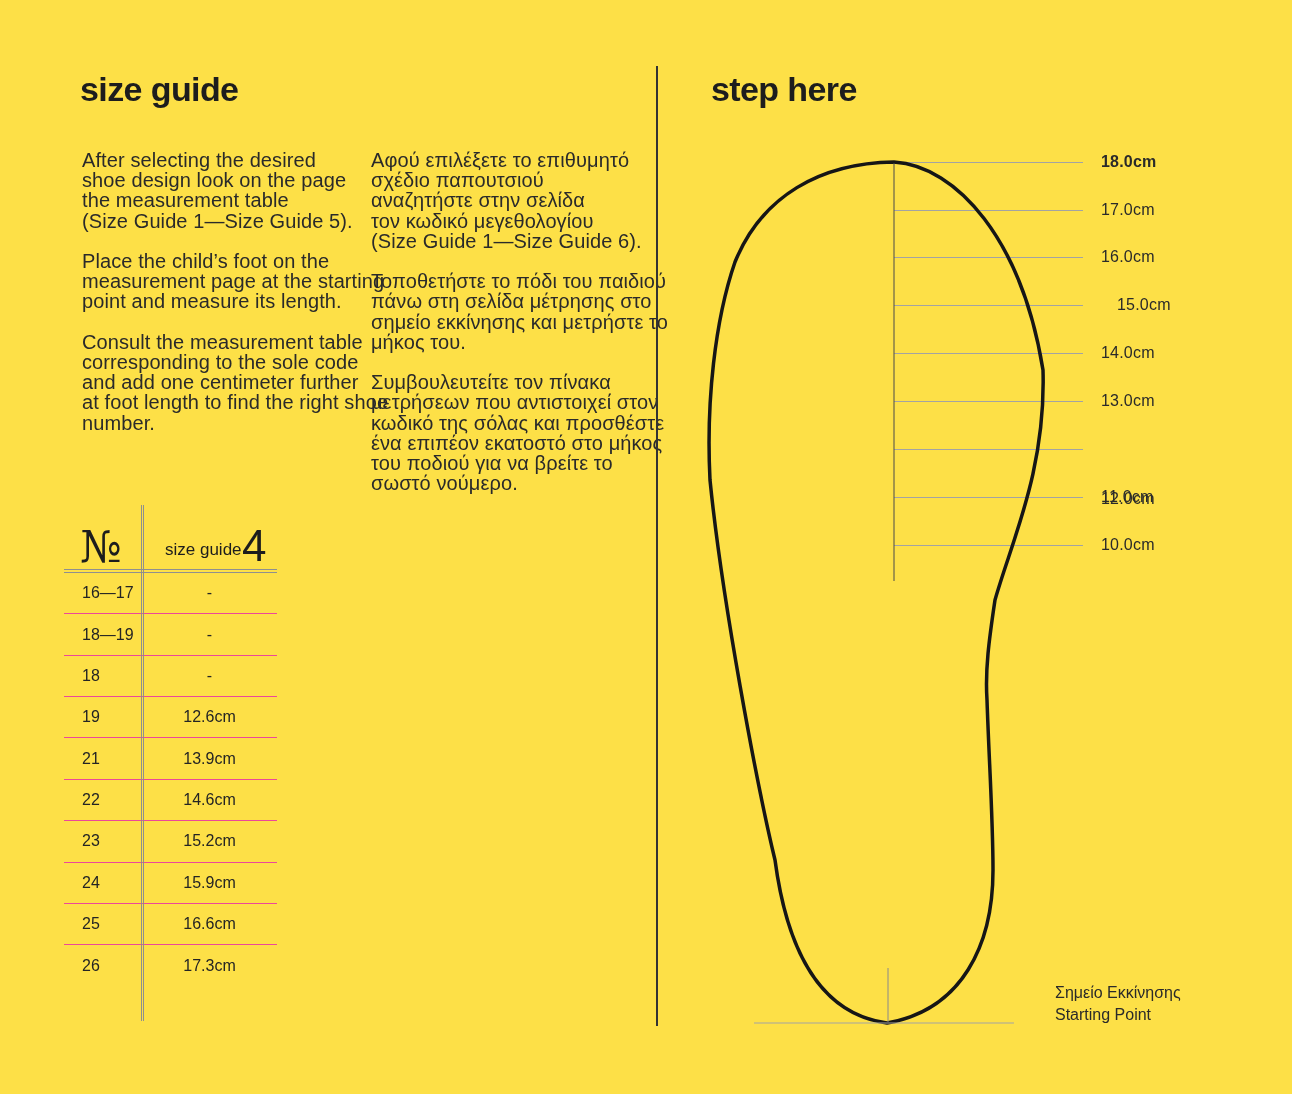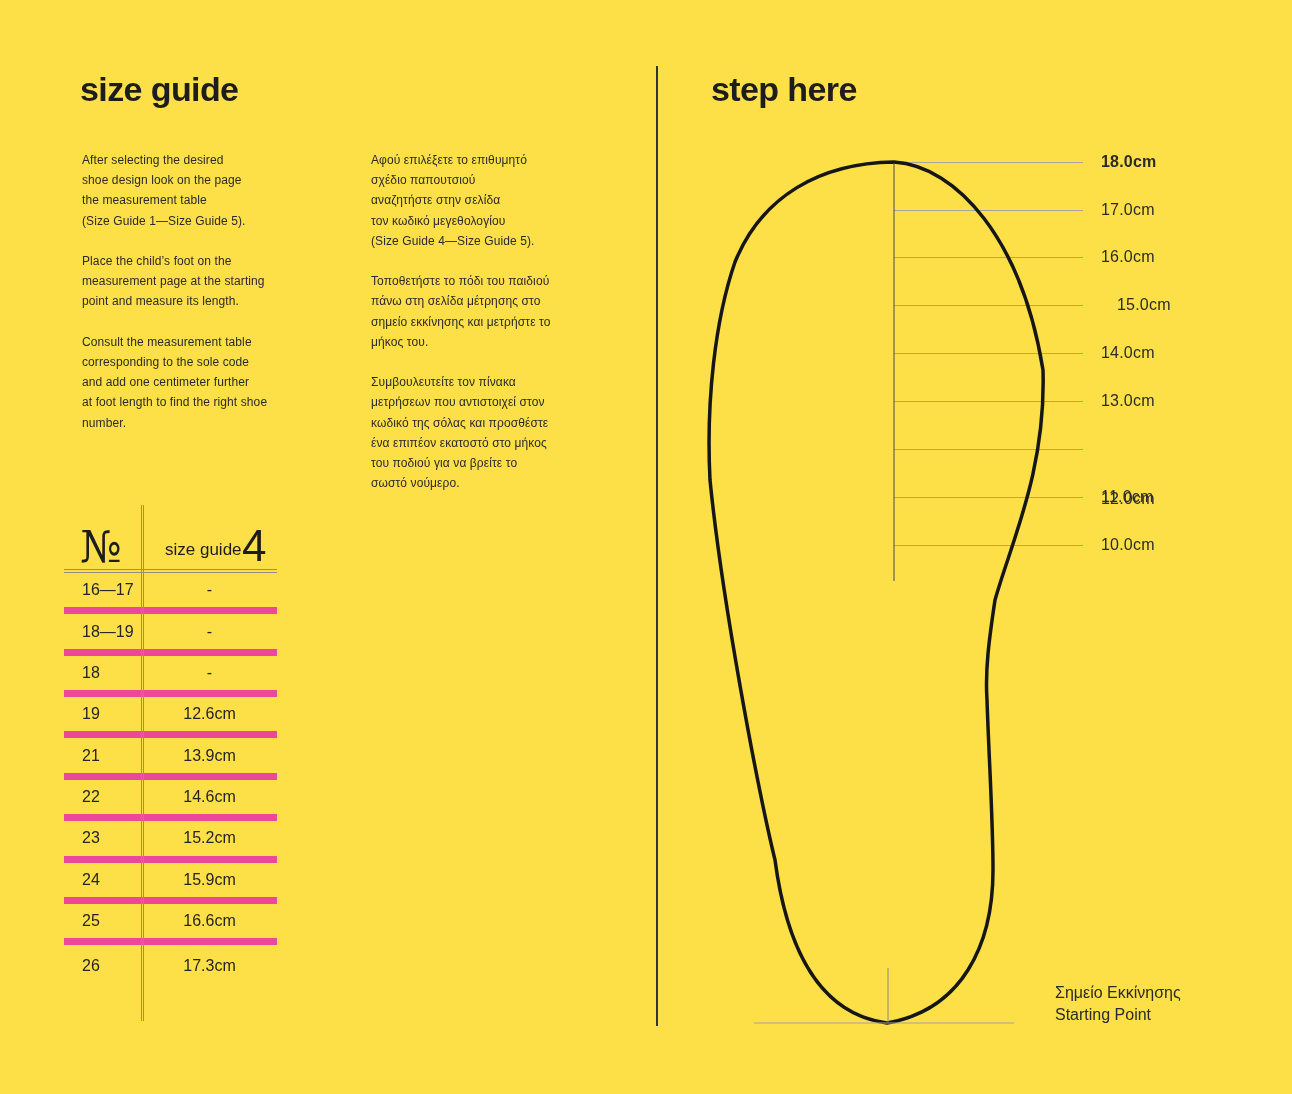--- a/index.html
+++ b/index.html
@@ -7,36 +7,36 @@
   body { font-family:"Liberation Sans", sans-serif; color:#242424; }
   .page {
     position:relative; width:1292px; height:1094px; background:#fde047;
     overflow:hidden;
   }
   .h1 {
     position:absolute; font-size:34px; font-weight:700; color:#1d1d1d;
     letter-spacing:-0.6px;
   }
   .col {
-    position:absolute; font-size:12px; line-height:20.2px; color:#2a2a2a;
+    position:absolute; font-size:20px; line-height:20.2px; color:#2a2a2a;
     letter-spacing:0.1px;
   }
   .col p { white-space:pre; margin-bottom:20.2px; }
   
   .size-table { position:absolute; left:64px; top:505px; width:213px; }
   .size-table .thead { position:relative; height:64px; }
   .no-glyph {
     position:absolute; left:16px; bottom:0px;
     font-family:"DejaVu Serif", serif; font-size:44px; color:#1d1d1d; line-height:1;
   }
   .sg-label { position:absolute; left:101px; bottom:9px; font-size:17px; color:#1d1d1d; }
   .sg-num { position:absolute; left:178px; bottom:1px; font-size:44px; line-height:1; color:#1d1d1d; }
   .header-rule { height:4px; border-top:1px solid #8f8f8f; border-bottom:1px solid #8f8f8f; }
   .tbody { position:relative; }
-  .trow { display:flex; height:41.36px; border-bottom:7px solid #ec4899; align-items:center; font-size:16px; }
+  .trow { display:flex; height:41.36px; border-bottom:1px solid #ec4899; align-items:center; font-size:16px; }
   .trow:last-child { border-bottom:none; }
   .cell-no { width:78px; padding-left:18px; color:#242424; }
   .cell-len { flex:1; text-align:center; color:#242424; }
   .col-divider {
     position:absolute; left:77px; top:0; height:516px; width:3px;
     border-left:1px solid #8f8f8f; border-right:1px solid #8f8f8f;
   }
   
   .page-divider { position:absolute; left:656px; top:66px; width:1.5px; height:960px; background:#333; }
   
@@ -68,21 +68,21 @@
 and add one centimeter further
 at foot length to find the right shoe
 number.</p>
   </div>
 
   <div class="col" style="left:371px; top:150px; width:280px;">
     <p>Αφού επιλέξετε το επιθυμητό
 σχέδιο παπουτσιού
 αναζητήστε στην σελίδα
 τον κωδικό μεγεθολογίου
-(Size Guide 4—Size Guide 5).</p>
+(Size Guide 1—Size Guide 6).</p>
     <p>Τοποθετήστε το πόδι του παιδιού
 πάνω στη σελίδα μέτρησης στο
 σημείο εκκίνησης και μετρήστε το
 μήκος του.</p>
     <p>Συμβουλευτείτε τον πίνακα
 μετρήσεων που αντιστοιχεί στον
 κωδικό της σόλας και προσθέστε
 ένα επιπέον εκατοστό στο μήκος
 του ποδιού για να βρείτε το
 σωστό νούμερο.</p>

